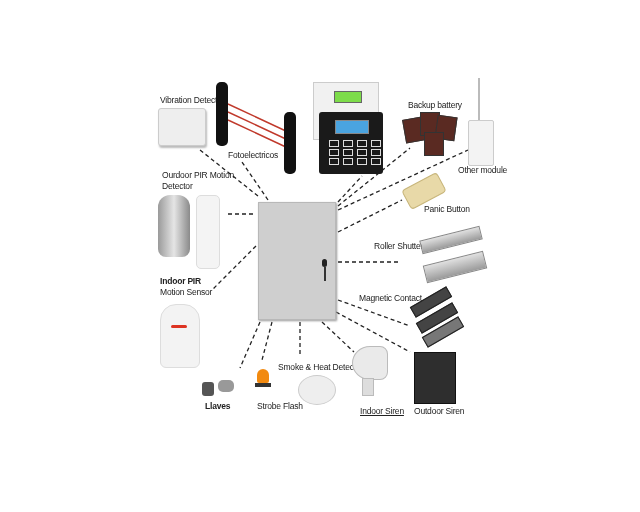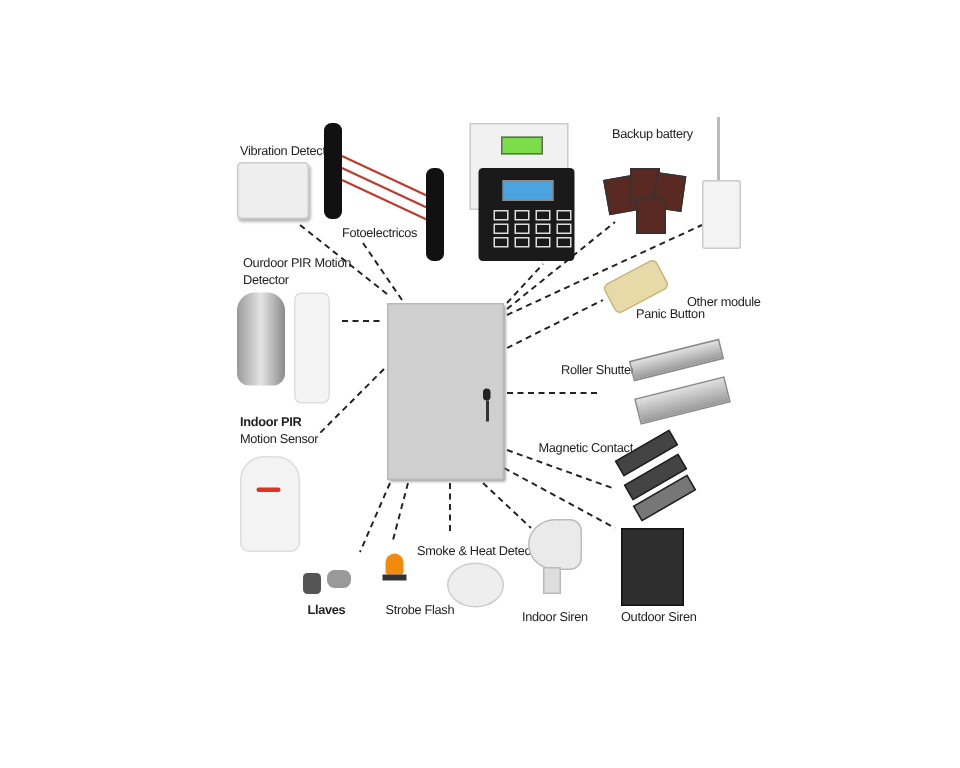--- a/index.html
+++ b/index.html
@@ -86,29 +86,29 @@
   <div class="key" style="left:10px;top:37px"></div>
     <div class="key" style="left:24px;top:37px"></div>
     <div class="key" style="left:38px;top:37px"></div>
     <div class="key" style="left:52px;top:37px"></div>
   <div class="key" style="left:10px;top:46px"></div>
     <div class="key" style="left:24px;top:46px"></div>
     <div class="key" style="left:38px;top:46px"></div>
     <div class="key" style="left:52px;top:46px"></div>
 </div>
 
-<div class="lbl" style="left:408px;top:84px;">Backup battery</div>
+<div class="lbl" style="left:408px;top:100px;">Backup battery</div>
 <div class="battery" style="left:404px;top:118px;transform:rotate(-10deg)"></div>
 <div class="battery" style="left:420px;top:112px;"></div>
 <div class="battery" style="left:436px;top:116px;transform:rotate(8deg)"></div>
 <div class="battery" style="left:424px;top:132px;"></div>
 
 <div class="antenna"></div>
 <div class="other"></div>
-<div class="lbl" style="left:458px;top:165px;margin-top:31px;">Other module</div>
+<div class="lbl" style="left:458px;top:165px;">Other module</div>
 
 <div class="panic"></div>
 <div class="lbl" style="left:424px;top:204px;">Panic Button</div>
 
 <div class="lbl" style="left:162px;top:170px;">Ourdoor PIR Motion</div>
 <div class="lbl" style="left:162px;top:181px;">Detector</div>
 <div class="pir-out1"></div>
 <div class="pir-out2"></div>
 
 <div class="lbl" style="left:160px;top:276px;font-weight:bold;">Indoor PIR</div>
@@ -134,16 +134,16 @@
 
 <div class="strobe"></div>
 <div class="strobe-base"></div>
 <div class="lbl" style="left:257px;top:401px;">Strobe Flash</div>
 
 <div class="lbl" style="left:278px;top:362px;">Smoke &amp; Heat Detector</div>
 <div class="smoke"></div>
 
 <div class="horn"></div>
 <div class="abs" style="left:362px;top:378px;width:10px;height:16px;background:#ddd;border:1px solid #bbb;"></div>
-<div class="lbl" style="left:348px;top:406px;">Indoor Siren</div>
+<div class="lbl" style="left:360px;top:406px;text-decoration:underline;">Indoor Siren</div>
 
 <div class="osiren"></div>
 <div class="lbl" style="left:414px;top:406px;">Outdoor Siren</div>
 
 </body></html>

